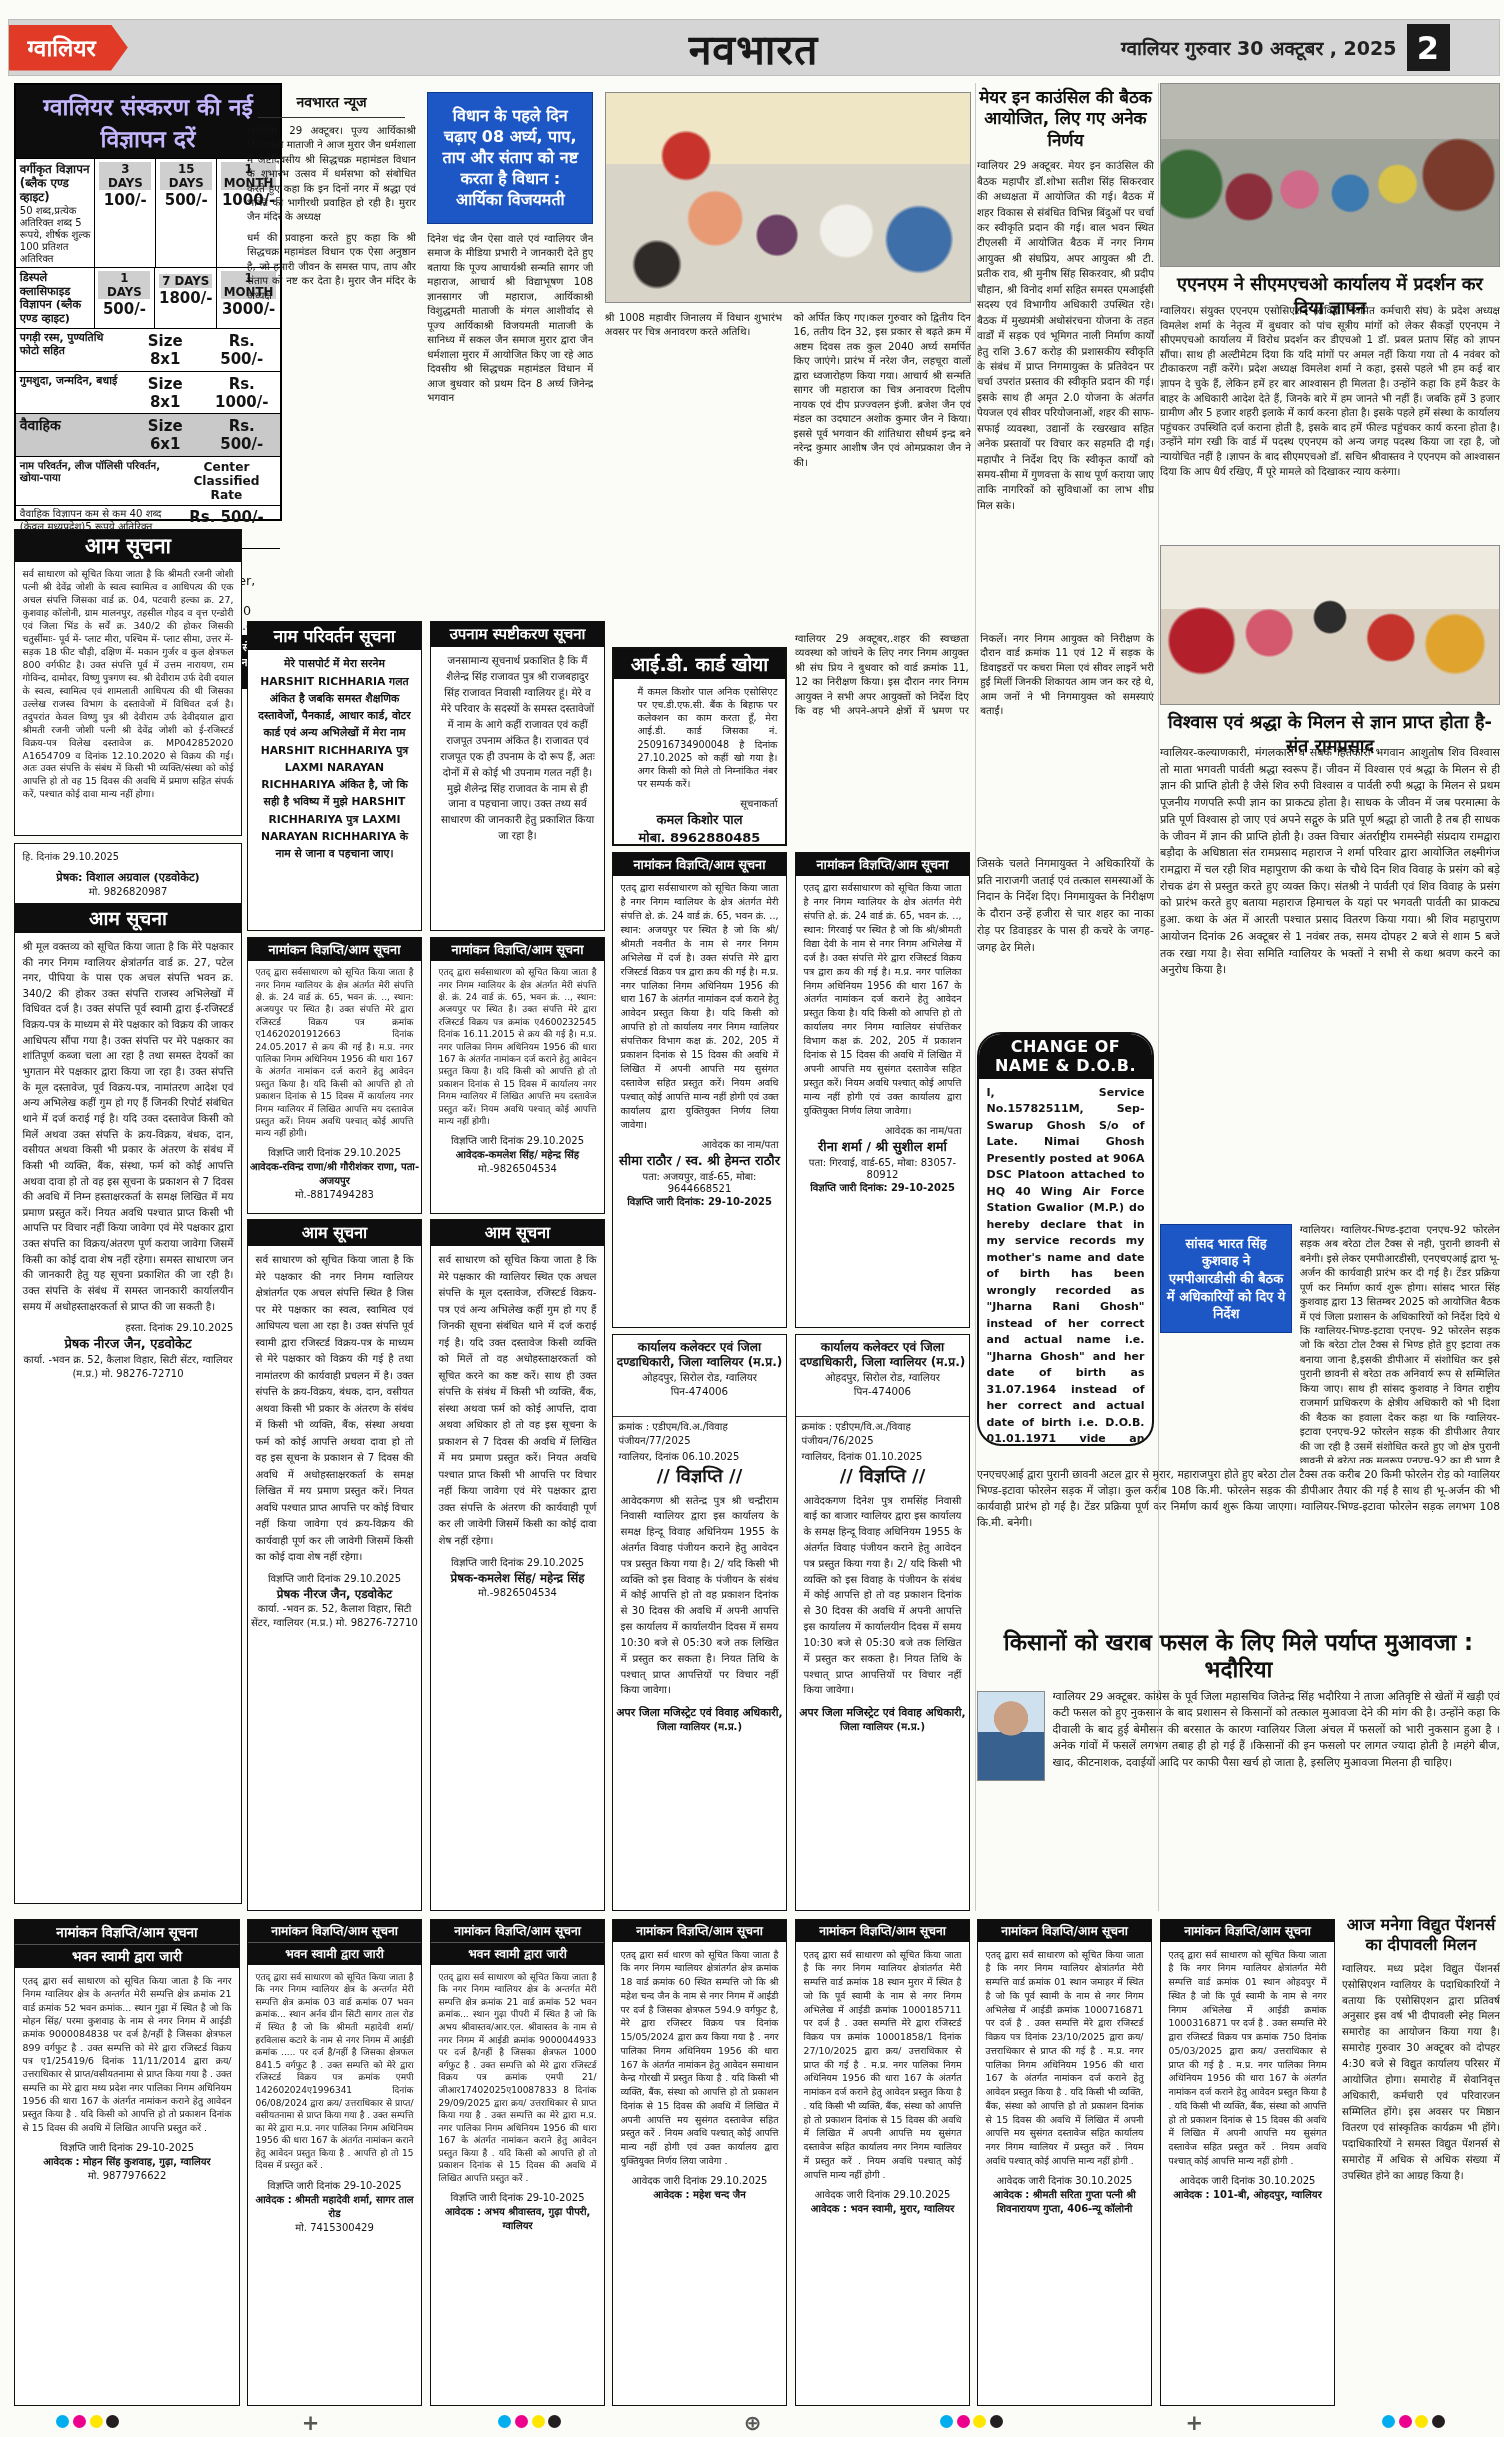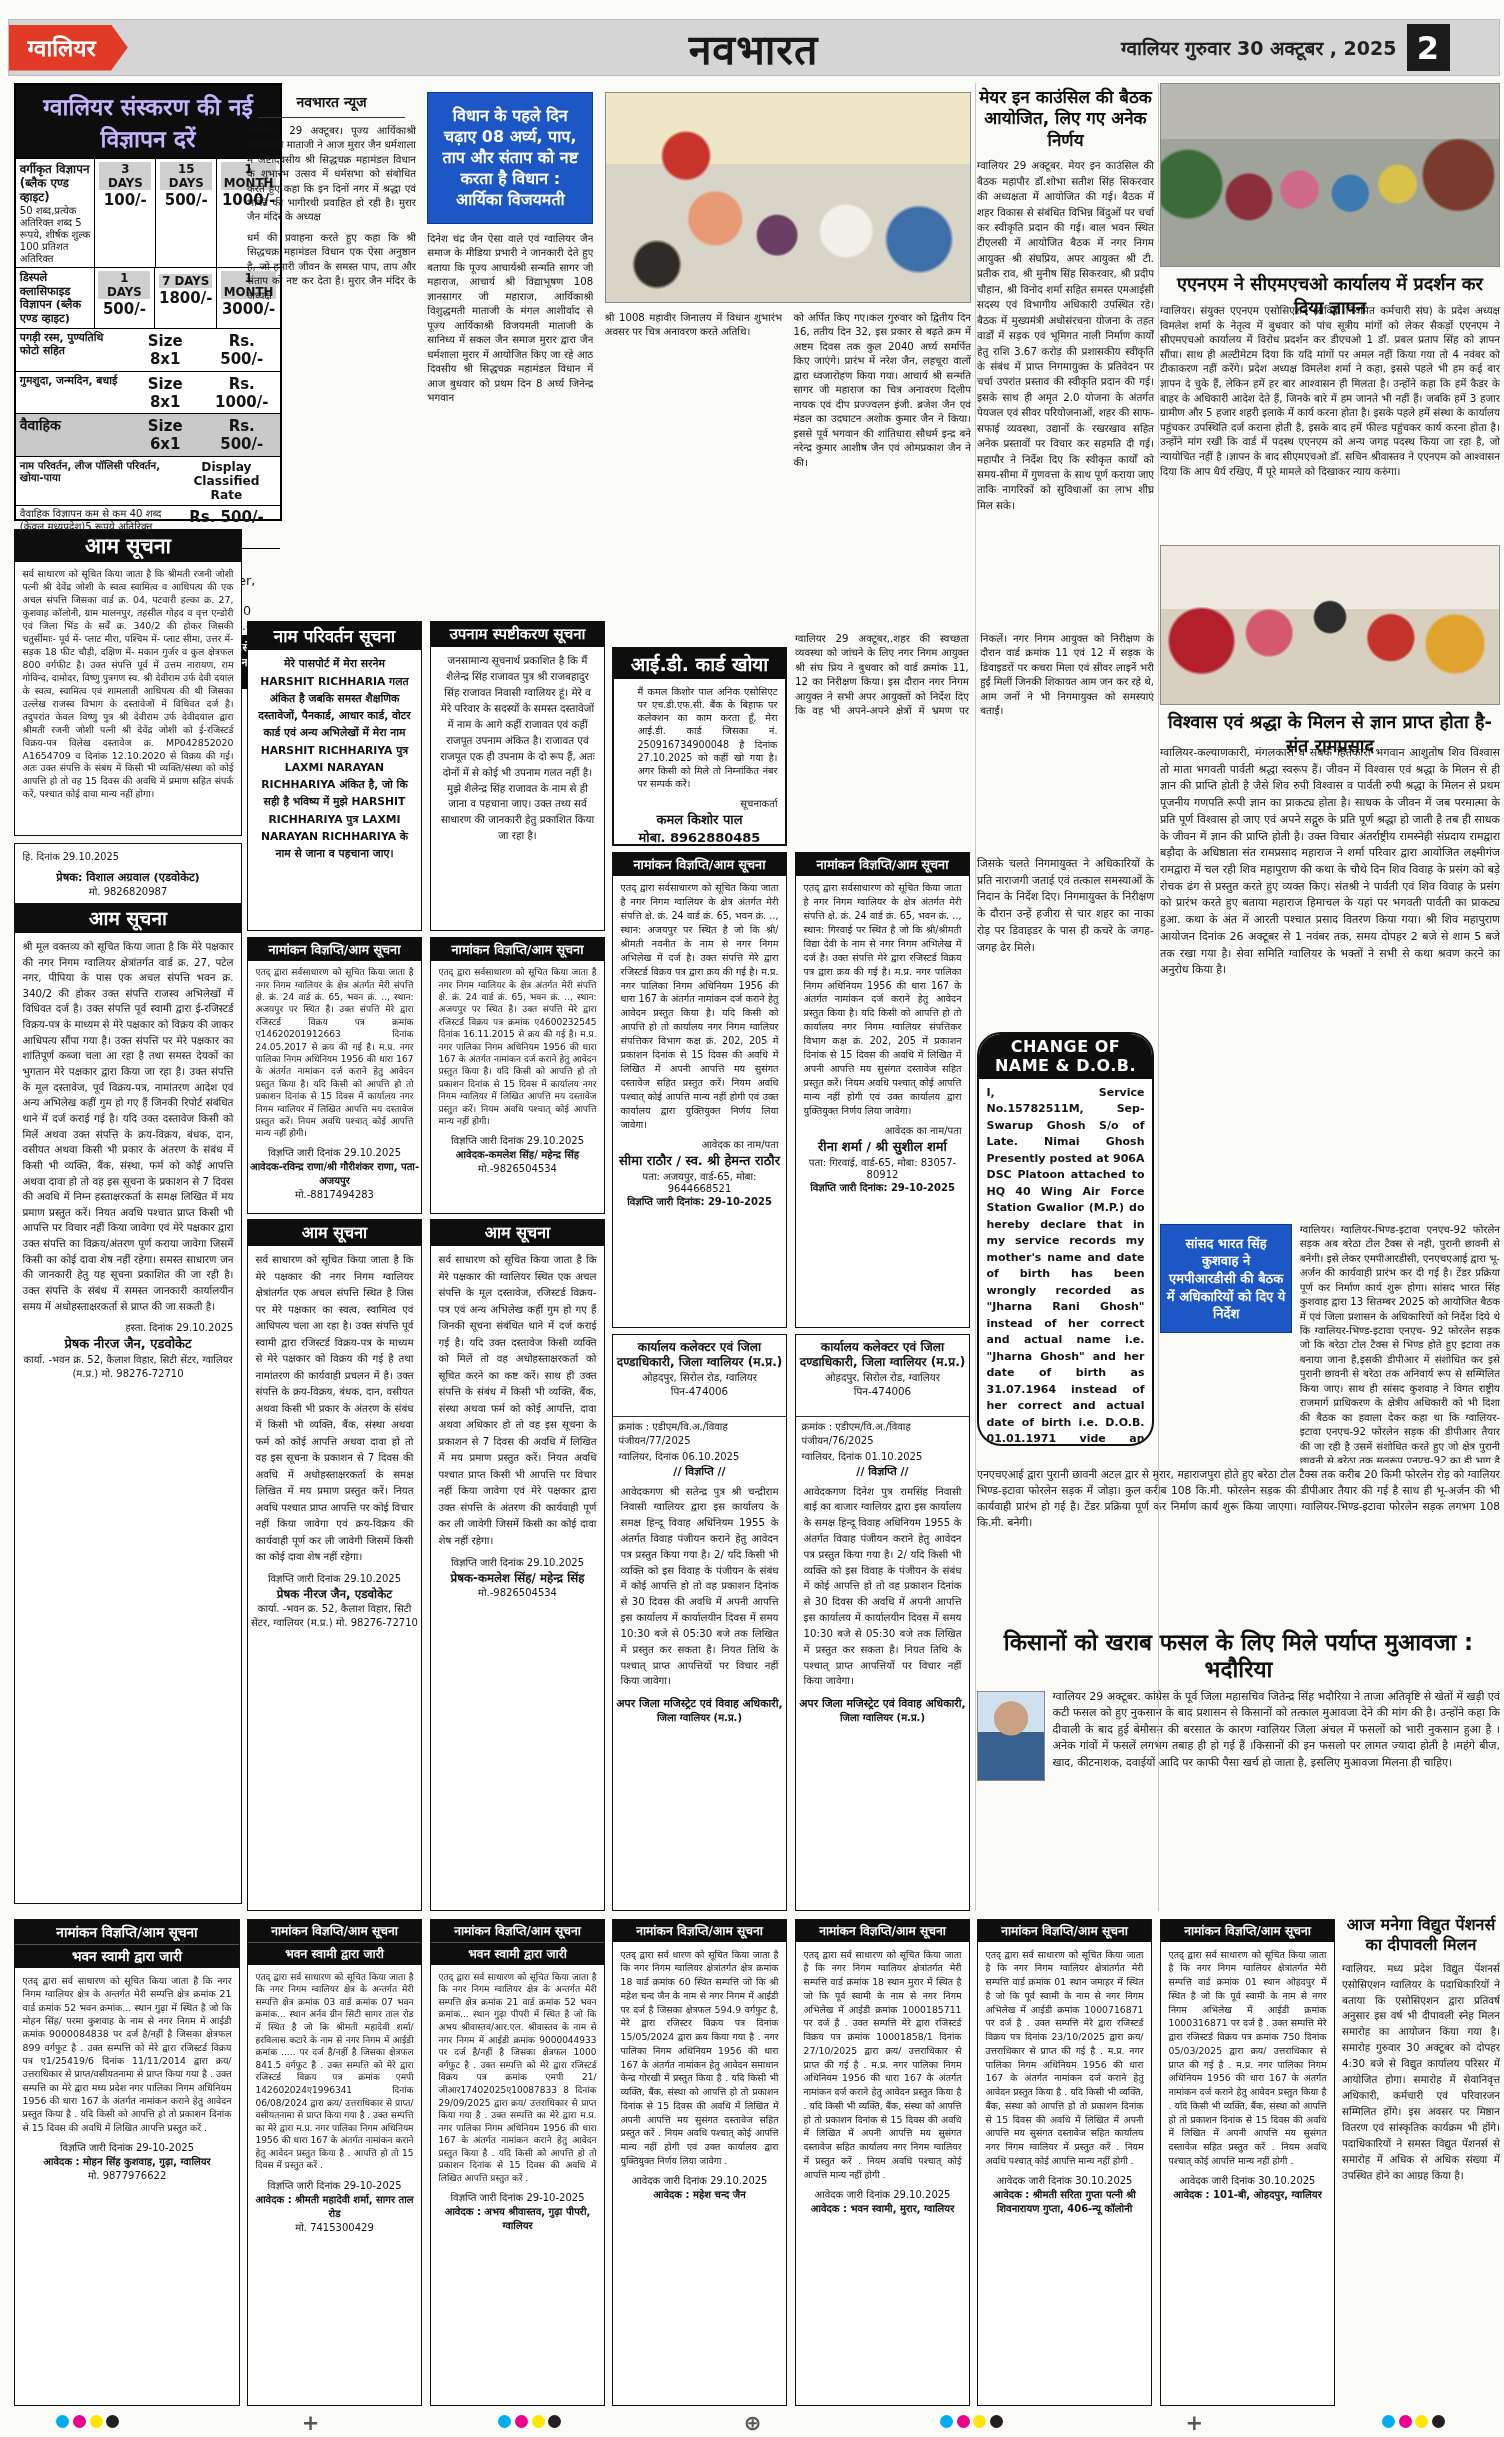--- a/index.html
+++ b/index.html
@@ -68,21 +68,21 @@
     radial-gradient(circle at 87% 62%, #e0a32e 0 9%, transparent 10%),
     linear-gradient(180deg, #efeadf 0 40%, #d8cfc0 40% 100%);}
   .ph-kisan{background:
     radial-gradient(circle at 50% 30%, #caa184 0 24%, transparent 25%),
     linear-gradient(180deg,#cfe0ee 0 45%, #39618f 45% 100%);}
   .cap{font-weight:bold;text-align:center;color:#111;}
   
   .collhead{font-weight:bold;text-align:center;font-size:12.2px;line-height:1.25;}
   .collsub{text-align:center;font-size:10.3px;border-bottom:1.4px solid #333;padding-bottom:18px;}
   .collno{font-size:10px;padding:1.9px 5.6px 0;}
-  .vigti{text-align:center;font-weight:bold;font-size:11px;}
+  .vigti{text-align:center;font-weight:bold;font-size:18px;}
   
   .dot{width:13px;height:13px;border-radius:50%;display:inline-block;margin-right:3.8px;}
   .cross{color:#555;font-size:21px;font-weight:bold;}
   .hairline{background:#c8c8c4;}
 </style>
 </head>
 <body>
 
 <div class="page">
 
@@ -122,21 +122,21 @@
       <div class="rcell sizecell">Size 8x1</div>
       <div class="rcell pricecell">Rs. 1000/-</div>
     </div>
     <div class="rrow gray">
       <div class="rcell rlabel" style="font-size:14px;">वैवाहिक</div>
       <div class="rcell sizecell">Size 6x1</div>
       <div class="rcell pricecell">Rs. 500/-</div>
     </div>
     <div class="rrow">
       <div class="rcell rlabel" style="font-size:10.2px;">नाम परिवर्तन, लीज पॉलिसी परिवर्तन, खोया-पाया</div>
-      <div class="rcell pricecell" style="font-size:12.2px;">Display Classified Rate</div>
+      <div class="rcell pricecell" style="font-size:12.2px;">Center Classified Rate</div>
     </div>
     <div class="rrow">
       <div class="rcell rlabel" style="font-size:10.2px;font-weight:normal;">वैवाहिक विज्ञापन कम से कम 40 शब्द (केवल मध्यप्रदेश)5 रूपये अतिरिक्त शब्द</div>
       <div class="rcell pricecell">Rs. 500/-</div>
     </div>
     <div class="rrow contact" style="display:block;padding:1.9px 0;">
       <div class="c1">Contact:-</div>
       <div class="c2">Nava Bharat Bhavan, City Center, Gwalior</div>
       <div class="c2">Ph. 0751-4086200, 9479319990</div>
       <div class="c2">E-mail address-bharatnava@gmail.com</div>

